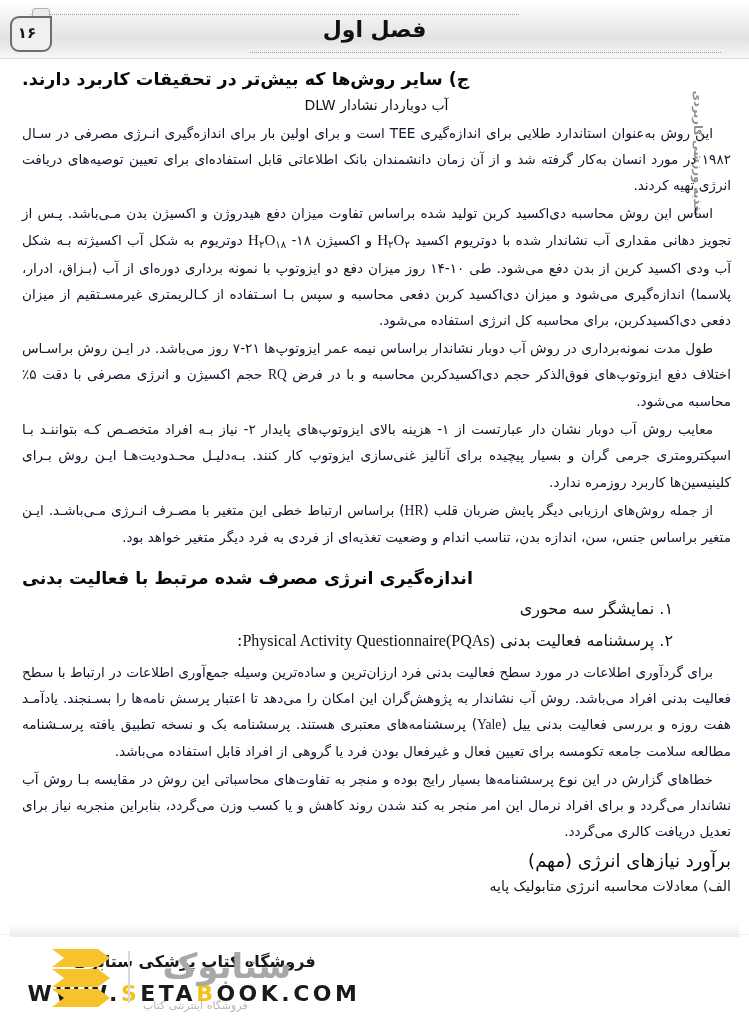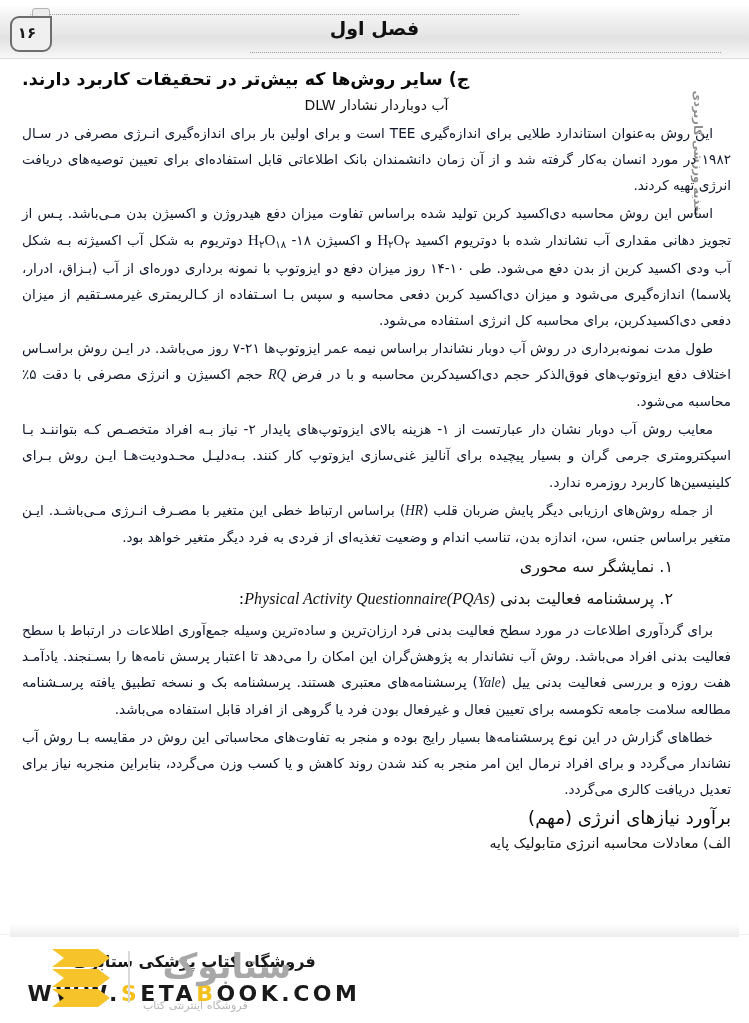--- a/index.html
+++ b/index.html
@@ -46,21 +46,21 @@
     border-top: 1px dotted #9c9c9c;
   }
   .header-rule.top { top: 8px; right: 230px; }
   .header-rule.bottom { top: 46px; left: 250px; }
   .chapter-title {
     position: absolute;
     top: 11px;
     right: 0;
     left: 0;
     text-align: center;
-    font-size: 19px;
+    font-size: 22px;
     font-weight: bold;
     color: #111111;
     letter-spacing: 0.2px;
   }
 
   
   .page-tab {
     position: absolute;
     top: 8px;
     left: 10px;
@@ -165,21 +165,20 @@
     line-height: 1.9;
     color: #111111;
     text-align: right;
     padding-right: 58px;
   }
 
   .latin {
     font-family: "Liberation Serif", "DejaVu Serif", serif;
     direction: ltr;
     unicode-bidi: isolate;
-    font-style: italic;
   }
   .formula {
     font-family: Liberation Serif, serif;
     direction: ltr;
     unicode-bidi: isolate;
     font-size: 15px;
   }
   .formula sub {
     font-size: 0.68em;
     vertical-align: -0.3em;
@@ -310,20 +309,21 @@
     <p class="body">این روش به‌عنوان استاندارد طلایی برای اندازه‌گیری TEE است و برای اولین بار برای اندازه‌گیری انـرژی مصرفی در سـال ۱۹۸۲ در مورد انسان به‌کار گرفته شد و از آن زمان دانشمندان بانک اطلاعاتی قابل استفاده‌ای برای تعیین توصیه‌های دریافت انرژی تهیه کردند.</p>
 
     <p class="body"><span>اساس این روش محاسبه دی‌اکسید کربن تولید شده براساس تفاوت میزان دفع هیدروژن و اکسیژن بدن مـی‌باشد. پـس از تجویز دهانی مقداری آب نشاندار شده با دوتریوم اکسید </span><span class="formula">H<sub>۲</sub>O<sub>۲</sub></span><span> و اکسیژن ۱۸- </span><span class="formula">H<sub>۲</sub>O<sub>۱۸</sub></span><span> دوتریوم به شکل آب اکسیژنه بـه شکل آب ودی اکسید کربن از بدن دفع می‌شود. طی ۱۰-۱۴ روز میزان دفع دو ایزوتوپ با نمونه برداری دوره‌ای از آب (بـزاق، ادرار، پلاسما) اندازه‌گیری می‌شود و میزان دی‌اکسید کربن دفعی محاسبه و سپس بـا اسـتفاده از کـالریمتری غیرمسـتقیم از میزان دفعی دی‌اکسیدکربن، برای محاسبه کل انرژی استفاده می‌شود.</span></p>
 
     <p class="body"><span>طول مدت نمونه‌برداری در روش آب دوبار نشاندار براساس نیمه عمر ایزوتوپ‌ها ۲۱-۷ روز می‌باشد. در ایـن روش براسـاس اختلاف دفع ایزوتوپ‌های فوق‌الذکر حجم دی‌اکسیدکربن محاسبه و با در فرض </span><span class="latin">RQ</span><span> حجم اکسیژن و انرژی مصرفی با دقت ۵٪ محاسبه می‌شود.</span></p>
 
     <p class="body">معایب روش آب دوبار نشان دار عبارتست از ۱- هزینه بالای ایزوتوپ‌های پایدار ۲- نیاز بـه افراد متخصـص کـه بتواننـد بـا اسپکترومتری جرمی گران و بسیار پیچیده برای آنالیز غنی‌سازی ایزوتوپ کار کنند. بـه‌دلیـل محـدودیت‌هـا ایـن روش بـرای کلینیسین‌ها کاربرد روزمره ندارد.</p>
 
     <p class="body"><span>از جمله روش‌های ارزیابی دیگر پایش ضربان قلب (</span><span class="latin">HR</span><span>) براساس ارتباط خطی این متغیر با مصـرف انـرژی مـی‌باشـد. ایـن متغیر براساس جنس، سن، اندازه بدن، تناسب اندام و وضعیت تغذیه‌ای از فردی به فرد دیگر متغیر خواهد بود.</span></p>
 
+    <h2 class="section-head gapped">اندازه‌گیری انرژی مصرف شده مرتبط با فعالیت بدنی</h2>
 
     <div class="list-item">۱. نمایشگر سه محوری</div>
 
     <div class="list-item"><span>۲. پرسشنامه فعالیت بدنی </span><span class="latin">Physical Activity Questionnaire(PQAs)</span><span>:</span></div>
 
     <p class="body"><span>برای گردآوری اطلاعات در مورد سطح فعالیت بدنی فرد ارزان‌ترین و ساده‌ترین وسیله جمع‌آوری اطلاعات در ارتباط با سطح فعالیت بدنی افراد می‌باشد. روش آب نشاندار به پژوهش‌گران این امکان را می‌دهد تا اعتبار پرسش نامه‌ها را بسـنجند. یادآمـد هفت روزه و بررسی فعالیت بدنی ییل (</span><span class="latin">Yale</span><span>) پرسشنامه‌های معتبری هستند. پرسشنامه بک و نسخه تطبیق یافته پرسـشنامه مطالعه سلامت جامعه تکومسه برای تعیین فعال و غیرفعال بودن فرد یا گروهی از افراد قابل استفاده می‌باشد.</span></p>
 
     <p class="body">خطاهای گزارش در این نوع پرسشنامه‌ها بسیار رایج بوده و منجر به تفاوت‌های محاسباتی این روش در مقایسه بـا روش آب نشاندار می‌گردد و برای افراد نرمال این امر منجر به کند شدن روند کاهش و یا کسب وزن می‌گردد، بنابراین منجربه نیاز برای تعدیل دریافت کالری می‌گردد.</p>
 
     <div class="big-head">برآورد نیازهای انرژی (مهم)</div>

